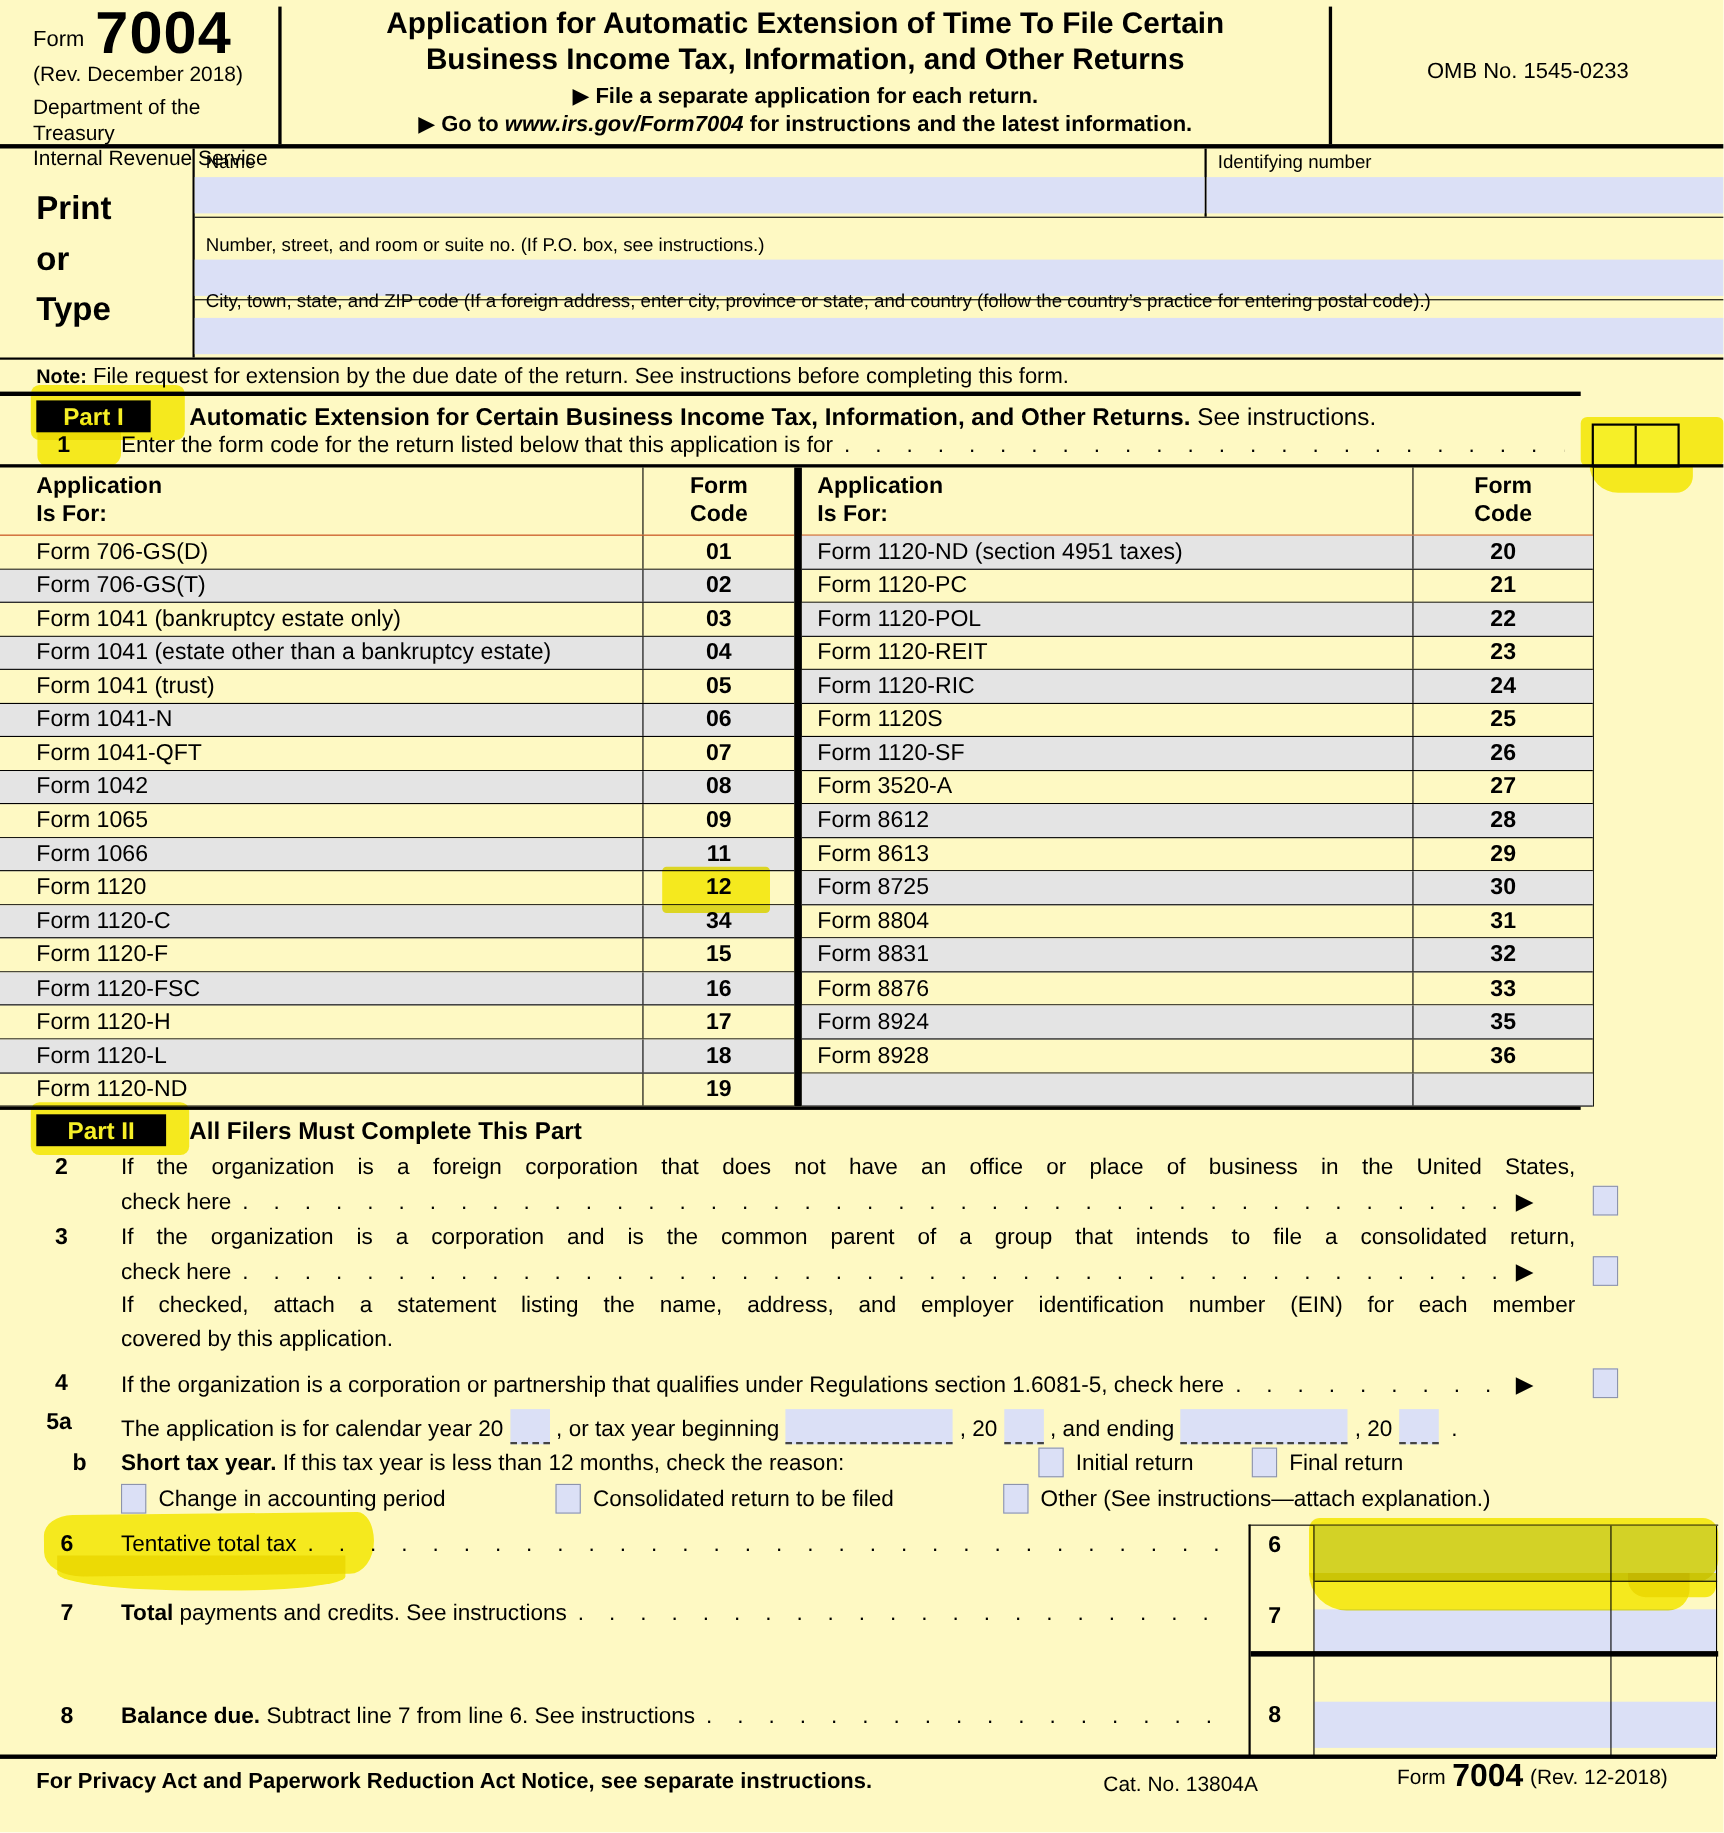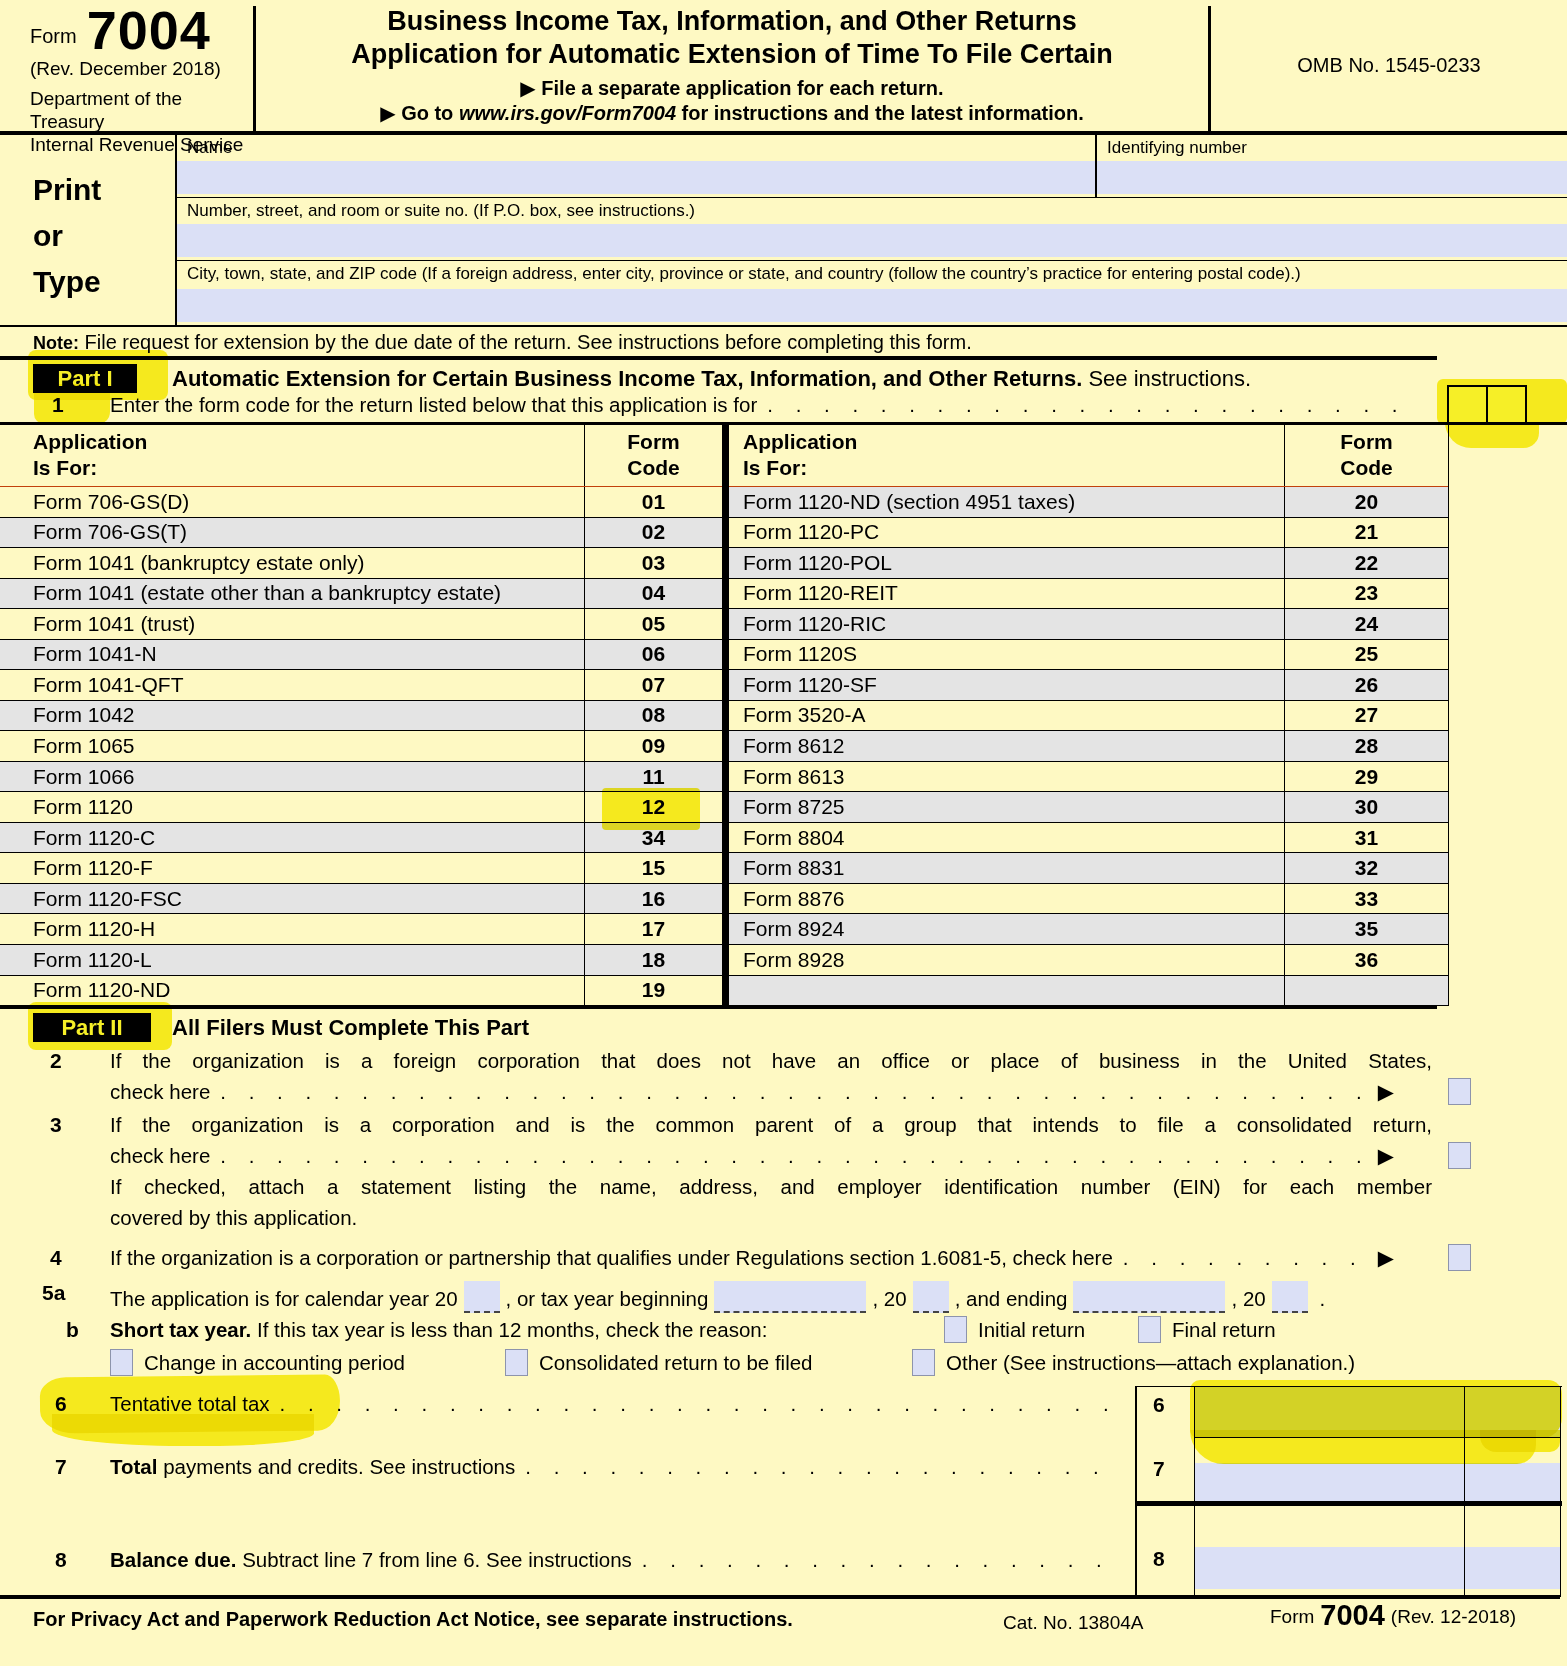--- a/index.html
+++ b/index.html
@@ -121,22 +121,22 @@
       </div>
       <div class="rev">(Rev. December 2018)</div>
       <div class="agency">
         <div>Department of the Treasury</div>
         <div>Internal Revenue Service</div>
       </div>
     </div>
     <div class="hvl1"></div>
     <div class="hdr-center">
       <div class="title">
+        <div>Application for Automatic Extension of Time To File Certain</div>
         <div>Business Income Tax, Information, and Other Returns</div>
-        <div>Application for Automatic Extension of Time To File Certain</div>
       </div>
       <div class="bullets">
         <div>▶ File a separate application for each return.</div>
         <div><span>▶ Go to </span><span class="i">www.irs.gov/Form7004</span><span> for instructions and the latest information.</span></div>
       </div>
     </div>
     <div class="hvl2"></div>
     <div class="hdr-omb">OMB No. 1545-0233</div>
   </div>
 
@@ -150,21 +150,21 @@
     <div class="idrow" style="top:0;">
       <div class="name-cell">
         <div class="idlabel">Name</div>
         <div class="fill"></div>
       </div>
       <div class="idnum-cell">
         <div class="idlabel">Identifying number</div>
         <div class="fill"></div>
       </div>
     </div>
-    <div class="idrow" style="top:63px;">
+    <div class="idrow" style="top:75px;">
       <div class="idlabel">Number, street, and room or suite no. (If P.O. box, see instructions.)</div>
       <div class="fill"></div>
     </div>
     <div class="idrow last" style="top:126px;height:64px;">
       <div class="idlabel">City, town, state, and ZIP code (If a foreign address, enter city, province or state, and country (follow the country’s practice for entering postal code).)</div>
       <div class="fill"></div>
     </div>
   </div>
 
   <div class="note"><span class="b">Note:</span><span> File request for extension by the due date of the return. See instructions before completing this form.</span></div>

